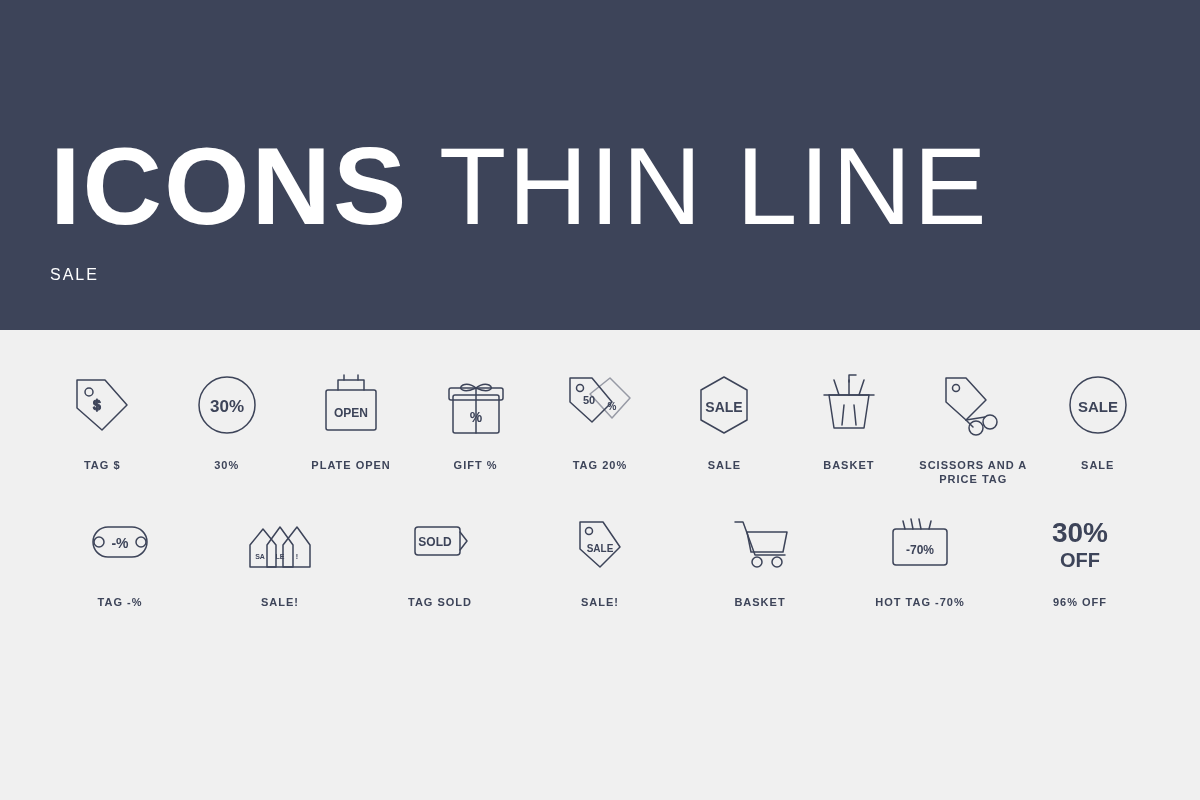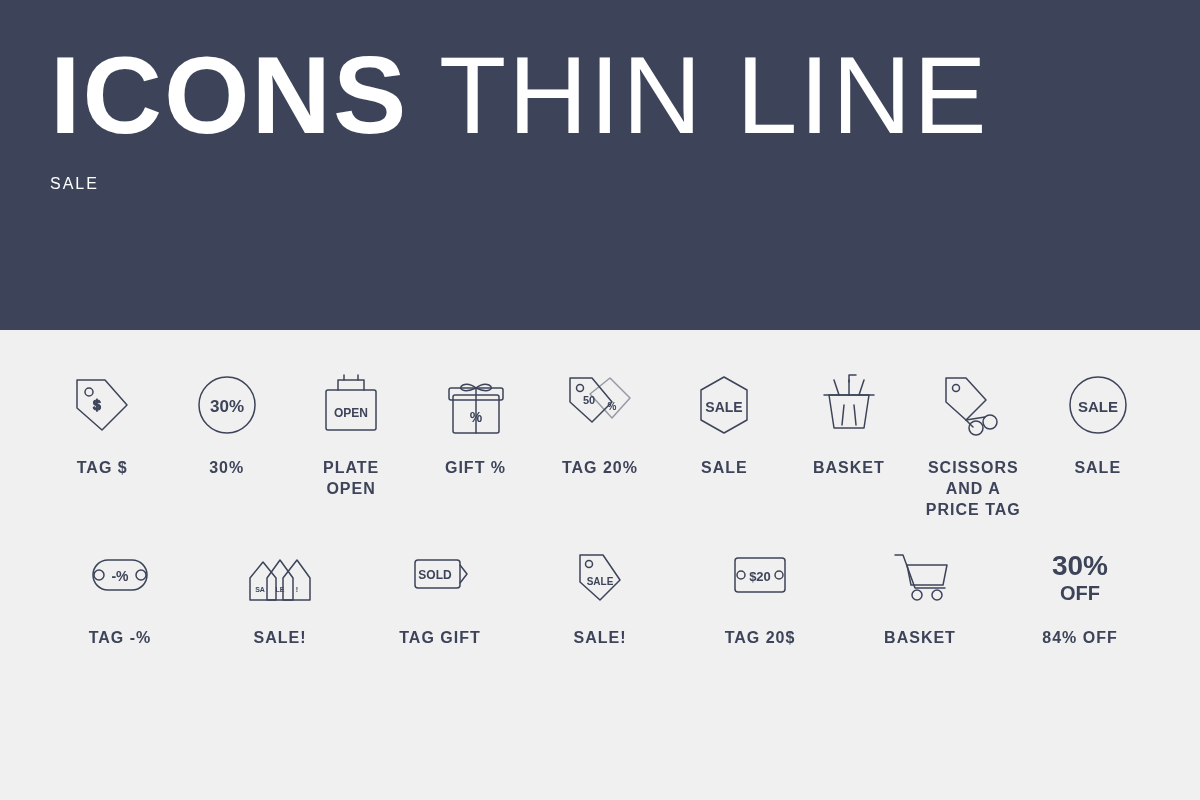--- a/index.html
+++ b/index.html
@@ -5,21 +5,21 @@
     * { box-sizing: border-box; margin: 0; padding: 0; }
     body { width: 1200px; height: 800px; font-family: 'Arial', sans-serif; overflow: hidden; }
 
     .header {
       background-color: #3d4459;
       width: 1200px;
       height: 330px;
       padding: 40px 50px;
       display: flex;
       flex-direction: column;
-      justify-content: flex-start;
+      justify-content: flex-end;
     }
 
     .header-title {
       color: white;
       font-size: 110px;
       font-weight: 900;
       letter-spacing: 2px;
       line-height: 1;
       margin-bottom: 20px;
     }
@@ -64,21 +64,21 @@
 
     .icon-box {
       width: 90px;
       height: 90px;
       display: flex;
       align-items: center;
       justify-content: center;
     }
 
     .icon-label {
-      font-size: 16px;
+      font-size: 11px;
       font-weight: 600;
       letter-spacing: 1px;
       color: #3d4459;
       text-align: center;
       margin-top: 8px;
       line-height: 1.3;
     }
 
     svg {
       stroke: #3d4459;
@@ -248,66 +248,65 @@
       </div>
 
       <div class="icon-item">
         <div class="icon-box">
           <svg width="70" height="70" viewBox="0 0 70 70">
             <rect x="10" y="20" width="45" height="28" rx="3"></rect>
             <path d="M55 25 L62 34 L55 43"></path>
             <text x="30" y="39" font-size="12" stroke="none" font-family="Arial" font-weight="bold" fill="#3d4459" text-anchor="middle">SOLD</text>
           </svg>
         </div>
-        <div class="icon-label">TAG GIFT</div>
+        <div class="icon-label">TAG SOLD</div>
       </div>
 
       <div class="icon-item">
         <div class="icon-box">
           <svg width="70" height="70" viewBox="0 0 70 70">
             <path d="M15 15 L15 42 L35 60 L55 40 L38 15 Z"></path>
             <circle cx="24" cy="24" r="3.5"></circle>
             <text x="35" y="45" font-size="10" stroke="none" font-family="Arial" font-weight="bold" fill="#3d4459" text-anchor="middle">SALE</text>
           </svg>
         </div>
         <div class="icon-label">SALE!</div>
       </div>
 
-      <div class="icon-item">
-        <div class="icon-box">
-          <svg width="70" height="70" viewBox="0 0 70 70">
-            <rect x="10" y="18" width="50" height="34" rx="3"></rect>
-            <circle cx="16" cy="35" r="4" fill="#f0f0f0" stroke="#3d4459"></circle>
-            <circle cx="54" cy="35" r="4" fill="#f0f0f0" stroke="#3d4459"></circle>
-            <text x="35" y="41" font-size="13" stroke="none" font-family="Arial" font-weight="bold" fill="#3d4459" text-anchor="middle">$20</text>
-          </svg>
-        </div>
-        <div class="icon-label">TAG 20$</div>
-      </div>
 
       <div class="icon-item">
         <div class="icon-box">
           <svg width="70" height="70" viewBox="0 0 70 70">
             <path d="M10 15 L18 15 L30 48 L60 48"></path>
             <path d="M22 25 L62 25 L58 45 L26 45 Z"></path>
             <circle cx="32" cy="55" r="5"></circle>
             <circle cx="52" cy="55" r="5"></circle>
           </svg>
         </div>
         <div class="icon-label">BASKET</div>
       </div>
 
 
+      <div class="icon-item">
+        <div class="icon-box">
+          <svg width="70" height="70" viewBox="0 0 70 70">
+            <rect x="8" y="22" width="54" height="36" rx="3"></rect>
+            <path d="M20 22 L18 14 M28 22 L26 12 M36 22 L34 12 M44 22 L46 14"></path>
+            <text x="35" y="47" font-size="12" stroke="none" font-family="Arial" font-weight="bold" fill="#3d4459" text-anchor="middle">-70%</text>
+          </svg>
+        </div>
+        <div class="icon-label">HOT TAG -70%</div>
+      </div>
 
       <div class="icon-item">
         <div class="icon-box">
           <svg width="70" height="70" viewBox="0 0 70 70">
             <text x="35" y="35" font-size="28" stroke="none" font-family="Arial" font-weight="900" fill="#3d4459" text-anchor="middle">30%</text>
             <text x="35" y="60" font-size="20" stroke="none" font-family="Arial" font-weight="900" fill="#3d4459" text-anchor="middle">OFF</text>
           </svg>
         </div>
-        <div class="icon-label">84% OFF</div>
+        <div class="icon-label">96% OFF</div>
       </div>
 
     </div>
 
   </div>
 </div>
 
 </body></html>

